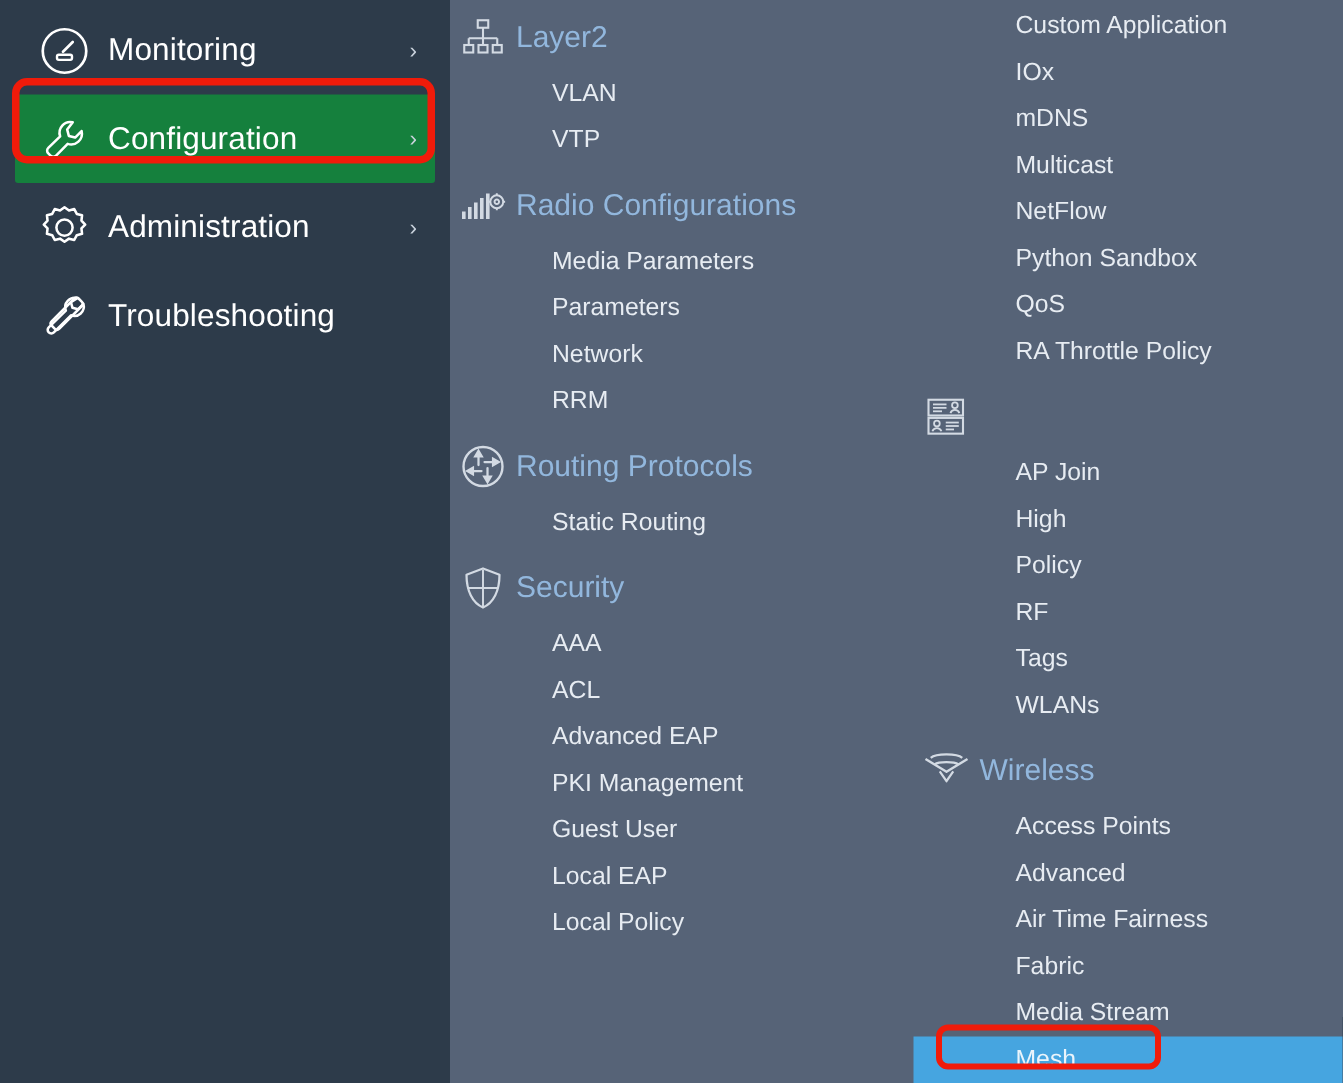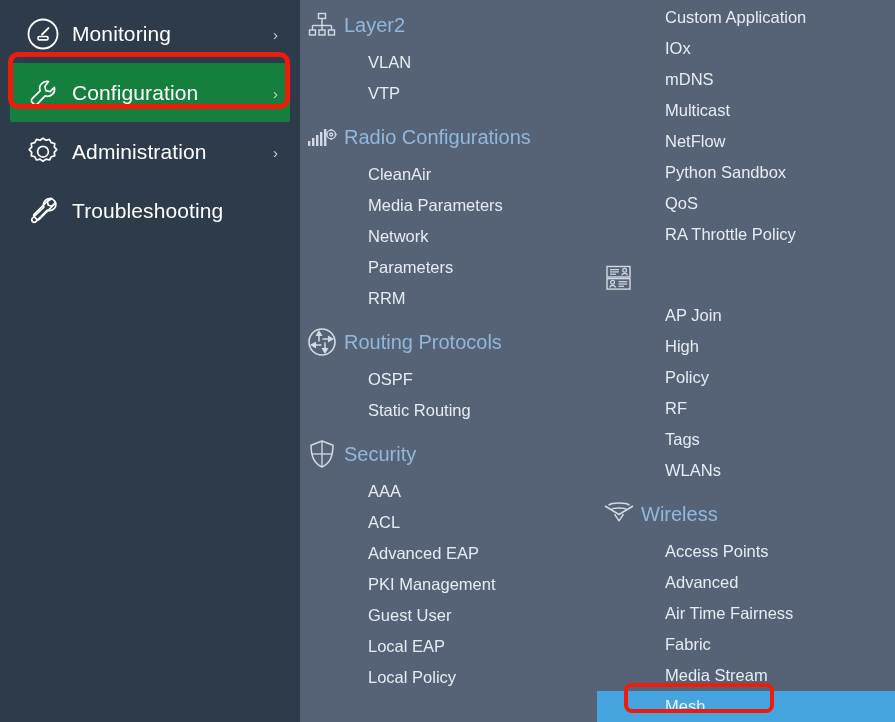--- a/index.html
+++ b/index.html
@@ -70,20 +70,21 @@
   }
 
   
   .submenu {
     position: relative;
     width: 595px;
     height: 722px;
     background: #566377;
     flex: 0 0 595px;
     display: flex;
+    gap: 12px;
   }
   .submenu-col {
     position: relative;
     width: 297px;
     flex: 0 0 297px;
     box-sizing: border-box;
   }
   .submenu-col.col-right {
     width: 298px;
     flex: 0 0 298px;
@@ -258,30 +259,27 @@
                 <line x1="-5.6" y1="0" x2="-4" y2="0"></line>
                 <line x1="4" y1="0" x2="5.6" y2="0"></line>
               </g>
             </g>
           </svg>
         </span>
         <span class="group-title">Radio Configurations</span>
       </div>
       <div class="sp-2"></div>
       <div class="leaf">
-        <span class="leaf-label">CleanAir</span>
-      </div>
-      <div class="leaf">
         <span class="leaf-label">Media Parameters</span>
       </div>
       <div class="leaf">
+        <span class="leaf-label">Parameters</span>
+      </div>
+      <div class="leaf">
         <span class="leaf-label">Network</span>
-      </div>
-      <div class="leaf">
-        <span class="leaf-label">Parameters</span>
       </div>
       <div class="leaf">
         <span class="leaf-label">RRM</span>
       </div>
 
       <div class="sp-8"></div>
       <div class="group-head">
         <span class="group-icon">
           <svg width="30" height="30" viewBox="0 0 30 30">
             <circle cx="15" cy="15" r="13" fill="none" stroke="#d3dae3" stroke-width="1.6"></circle>
@@ -293,23 +291,20 @@
               <line x1="6.5" y1="18" x2="14" y2="18"></line>
               <polygon points="4.5,18 8.3,15.8 8.3,20.2"></polygon>
               <line x1="23.5" y1="12" x2="16" y2="12"></line>
               <polygon points="25.5,12 21.7,9.8 21.7,14.2"></polygon>
             </g>
           </svg>
         </span>
         <span class="group-title">Routing Protocols</span>
       </div>
       <div class="sp-2"></div>
-      <div class="leaf">
-        <span class="leaf-label">OSPF</span>
-      </div>
       <div class="leaf">
         <span class="leaf-label">Static Routing</span>
       </div>
 
       <div class="sp-8"></div>
       <div class="group-head">
         <span class="group-icon">
           <svg width="28" height="30" viewBox="0 0 28 30">
             <path d="M14 2 L25 6.2 C25 17 21 25 14 28 C7 25 3 17 3 6.2 Z" fill="none" stroke="#d3dae3" stroke-width="1.5" stroke-linejoin="round"></path>
             <line x1="14" y1="3" x2="14" y2="27.2" stroke="#d3dae3" stroke-width="1.3"></line>

